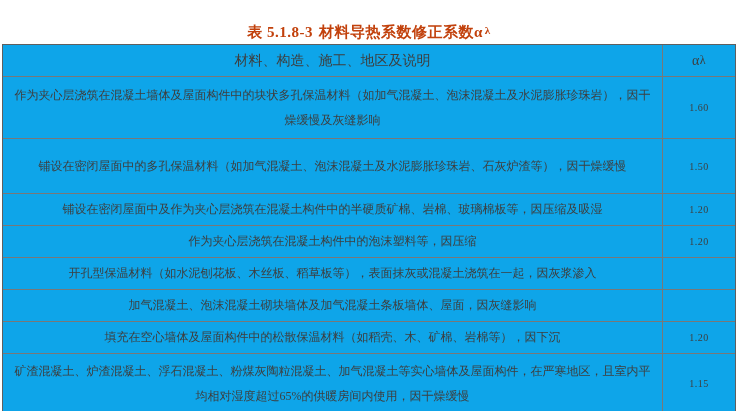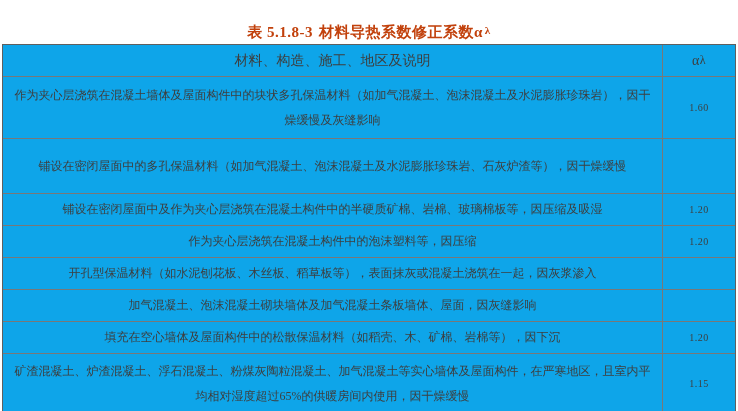--- a/index.html
+++ b/index.html
@@ -86,20 +86,21 @@
       </div>
   </div>
 
   <div class="row">
     <div class="cell-desc rh-2line">作为夹心层浇筑在混凝土墙体及屋面构件中的块状多孔保温材料（如加气混凝土、泡沫混凝土及水泥膨胀珍珠岩），因干燥缓慢及灰缝影响</div>
     <div class="cell-val">1.60</div>
   </div>
 
   <div class="row">
     <div class="cell-desc rh-2line-b">铺设在密闭屋面中的多孔保温材料（如加气混凝土、泡沫混凝土及水泥膨胀珍珠岩、石灰炉渣等），因干燥缓慢</div>
+    <div class="cell-val">1.50</div>
   </div>
 
   <div class="row">
     <div class="cell-desc rh-1line">铺设在密闭屋面中及作为夹心层浇筑在混凝土构件中的半硬质矿棉、岩棉、玻璃棉板等，因压缩及吸湿</div>
     <div class="cell-val">1.20</div>
   </div>
 
   <div class="row">
     <div class="cell-desc rh-1line">作为夹心层浇筑在混凝土构件中的泡沫塑料等，因压缩</div>
     <div class="cell-val">1.20</div>

